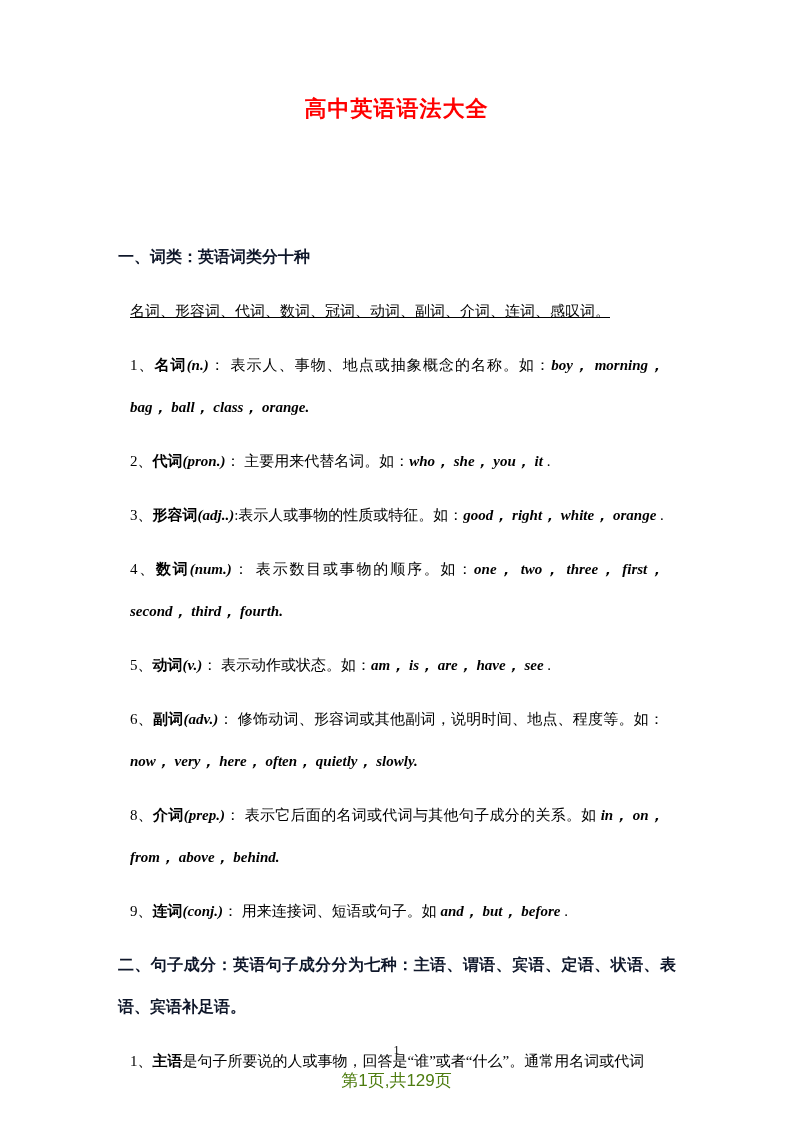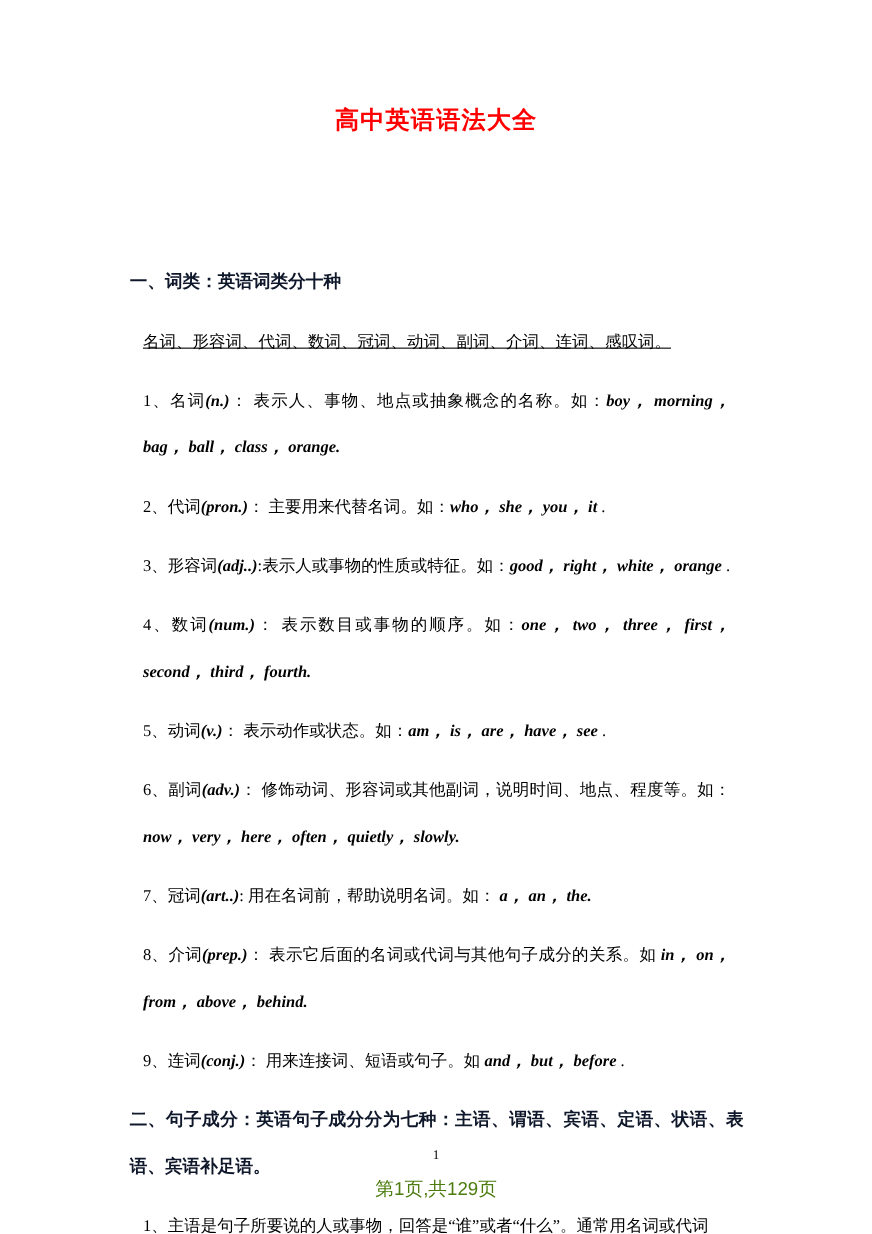--- a/index.html
+++ b/index.html
@@ -35,21 +35,21 @@
     font-family: "Liberation Sans", "DejaVu Sans", sans-serif;
     text-align: justify;
   }
   .para {
     margin: 12px;
     font-size: 15px;
     line-height: 42px;
     text-align: justify;
   }
   .para span, .heading span { white-space: pre-wrap; }
-  .b  { font-weight: normal; }
+  .b  { font-weight: bold; }
   .bi { font-weight: bold; font-style: italic; }
   .u  { text-decoration: underline; }
   .footer-num {
     position: absolute;
     left: 0; right: 0;
     bottom: 64px;
     text-align: center;
     font-size: 12px;
     color: #000000;
   }
@@ -72,21 +72,20 @@
 
   <div class="content">
       <h2 class="heading"><span>一、词类：英语词类分十种</span></h2>
       <p class="para"><span class="u">名词、形容词、代词、数词、冠词、动词、副词、介词、连词、感叹词。</span></p>
       <p class="para"><span>1、</span><span class="b">名词</span><span class="bi">(n.)</span><span>： 表示人、事物、地点或抽象概念的名称。如：</span><span class="bi">boy， morning， bag， ball， class， orange</span><span class="bi">.</span></p>
       <p class="para"><span>2、</span><span class="b">代词</span><span class="bi">(pron.)</span><span>： 主要用来代替名词。如：</span><span class="bi">who， she， you， it</span><span> .</span></p>
       <p class="para"><span>3、</span><span class="b">形容词</span><span class="bi">(adj..)</span><span>:表示人或事物的性质或特征。如：</span><span class="bi">good， right， white， orange</span><span> .</span></p>
       <p class="para"><span>4、</span><span class="b">数词</span><span class="bi">(num.)</span><span>： 表示数目或事物的顺序。如：</span><span class="bi">one， two， three， first， second， third， fourth.</span></p>
       <p class="para"><span>5、</span><span class="b">动词</span><span class="bi">(v.)</span><span>： 表示动作或状态。如：</span><span class="bi">am， is， are， have， see</span><span> .</span></p>
       <p class="para"><span>6、</span><span class="b">副词</span><span class="bi">(adv.)</span><span>： 修饰动词、形容词或其他副词，说明时间、地点、程度等。如：</span><span class="bi">now， very， here， often， quietly， slowly.</span></p>
-      <p class="para"><span>7、</span><span class="b">冠词</span><span class="bi">(art..)</span><span>: 用在名词前，帮助说明名词。如： </span><span class="bi">a， an， the.</span></p>
       <p class="para"><span>8、</span><span class="b">介词</span><span class="bi">(prep.)</span><span>： 表示它后面的名词或代词与其他句子成分的关系。如 </span><span class="bi">in， on， from， above， behind.</span></p>
       <p class="para"><span>9、</span><span class="b">连词</span><span class="bi">(conj.)</span><span>： 用来连接词、短语或句子。如 </span><span class="bi">and， but， before</span><span> .</span></p>
       <h2 class="heading"><span>二、句子成分：英语句子成分分为七种：主语、谓语、宾语、定语、状语、表语、宾语补足语。</span></h2>
       <p class="para"><span>1、</span><span class="b">主语</span><span>是句子所要说的人或事物，回答是“谁”或者“什么”。通常用名词或代词</span></p>
     </div>
 
   <div class="footer-num">1</div>
 
   <div class="footer-info">第1页,共129页</div>
 

